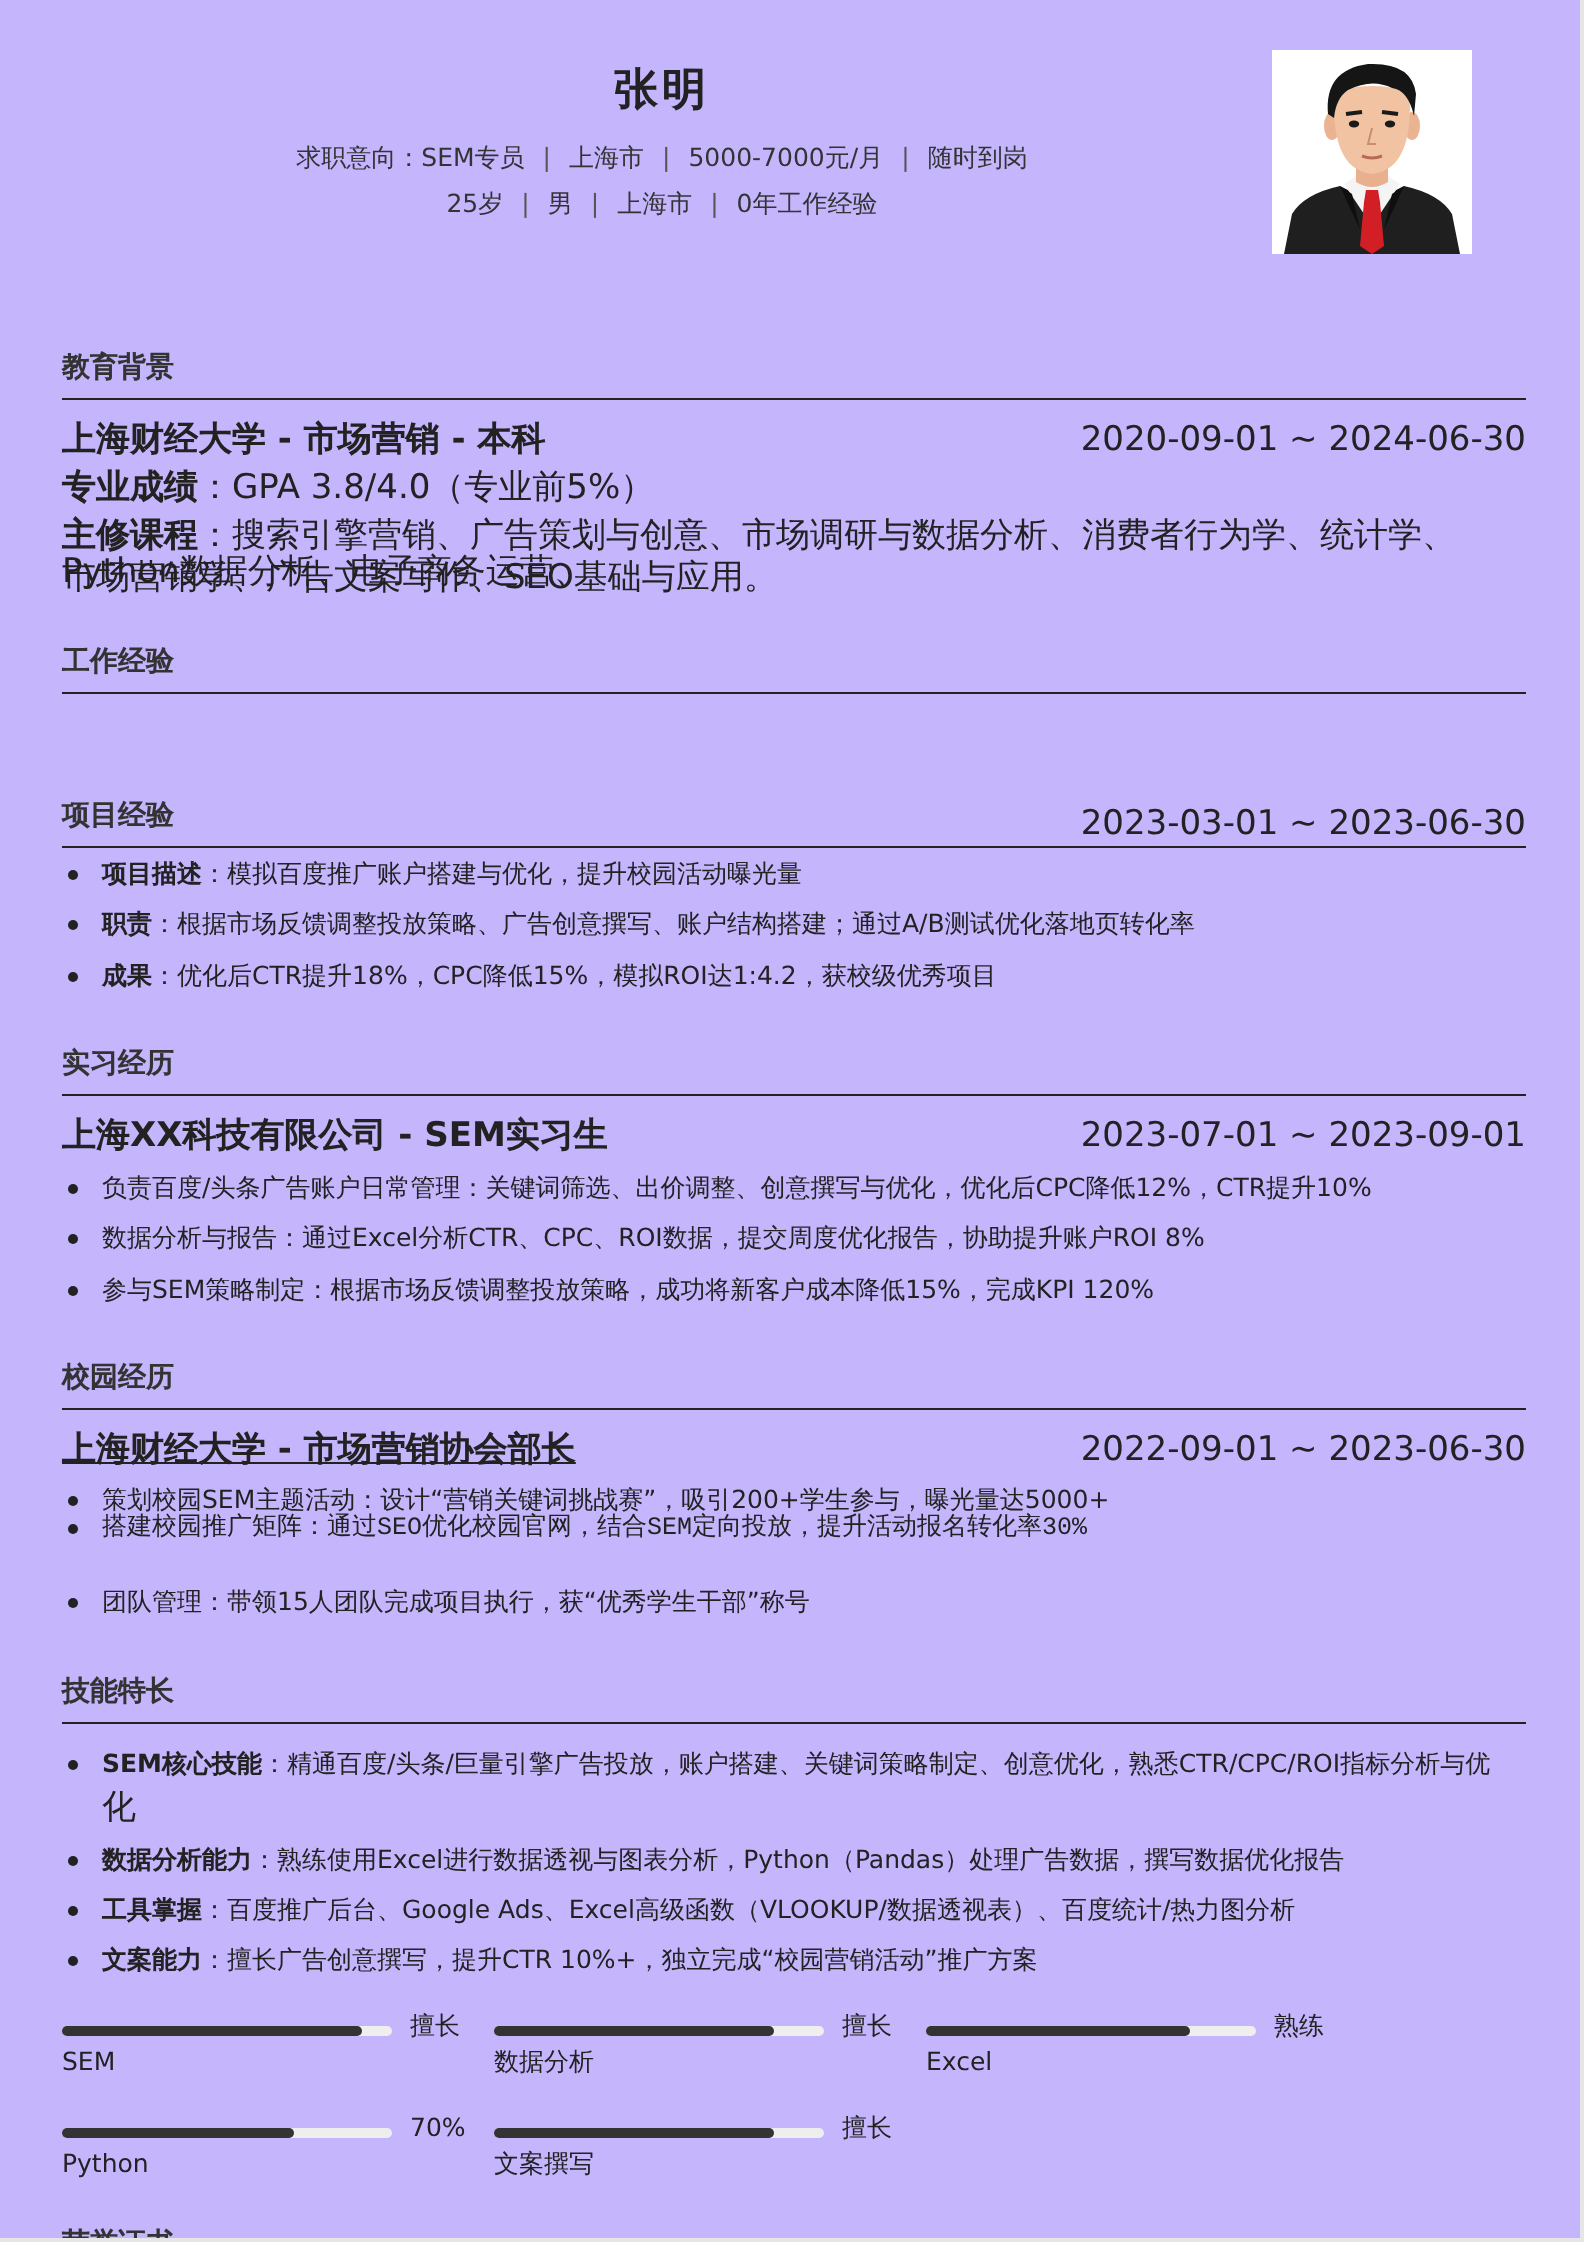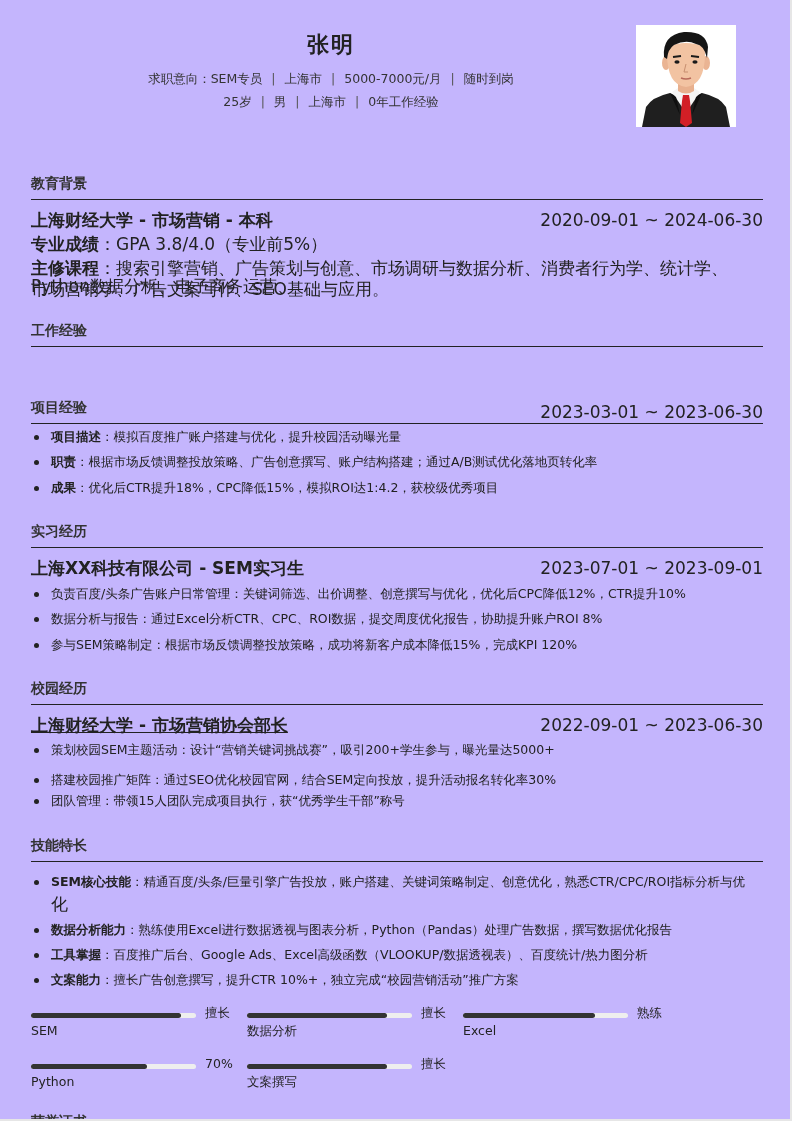--- a/index.html
+++ b/index.html
@@ -172,21 +172,21 @@
     <div class="bullet" style="top:610px;">数据分析与报告：通过Excel分析CTR、CPC、ROI数据，提交周度优化报告，协助提升账户ROI 8%</div>
     <div class="bullet" style="top:636px;">参与SEM策略制定：根据市场反馈调整投放策略，成功将新客户成本降低15%，完成KPI 120%</div>
 
     <div class="section-title" style="top:680px;">校园经历</div>
 
     <div class="row bold" style="top:716px;text-decoration:underline;">
       <span>上海财经大学 - 市场营销协会部长</span>
       <span class="date" style="font-weight:normal;">2022-09-01 ~ 2023-06-30</span>
     </div>
     <div class="bullet" style="top:741px;">策划校园SEM主题活动：设计“营销关键词挑战赛”，吸引200+学生参与，曝光量达5000+</div>
-    <div class="bullet" style="top:771px;">搭建校园推广矩阵：通过SEO优化校园官网，结合SEM定向投放，提升活动报名转化率30%</div>
+    <div class="bullet" style="top:755px;font-family:Liberation Mono, monospace;">搭建校园推广矩阵：通过SEO优化校园官网，结合SEM定向投放，提升活动报名转化率30%</div>
     <div class="bullet" style="top:792px;">团队管理：带领15人团队完成项目执行，获“优秀学生干部”称号</div>
 
     <div class="section-title" style="top:837px;">技能特长</div>
 
     <div class="bullet" style="top:873px;">
       <span class="bold">SEM核心技能</span><span>：精通百度/头条/巨量引擎广告投放，账户搭建、关键词策略制定、创意优化，熟悉CTR/CPC/ROI指标分析与优</span>
     </div>
     <div class="row" style="top:895px; padding-left:20px;">
       <span>化</span>
     </div>

